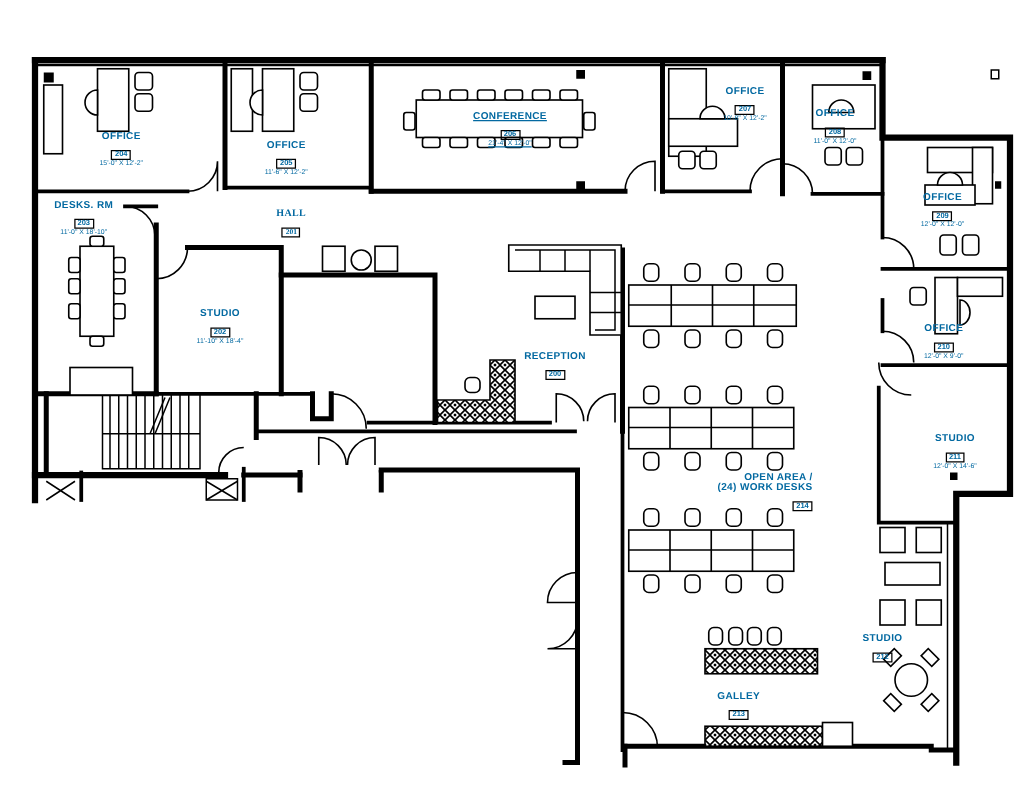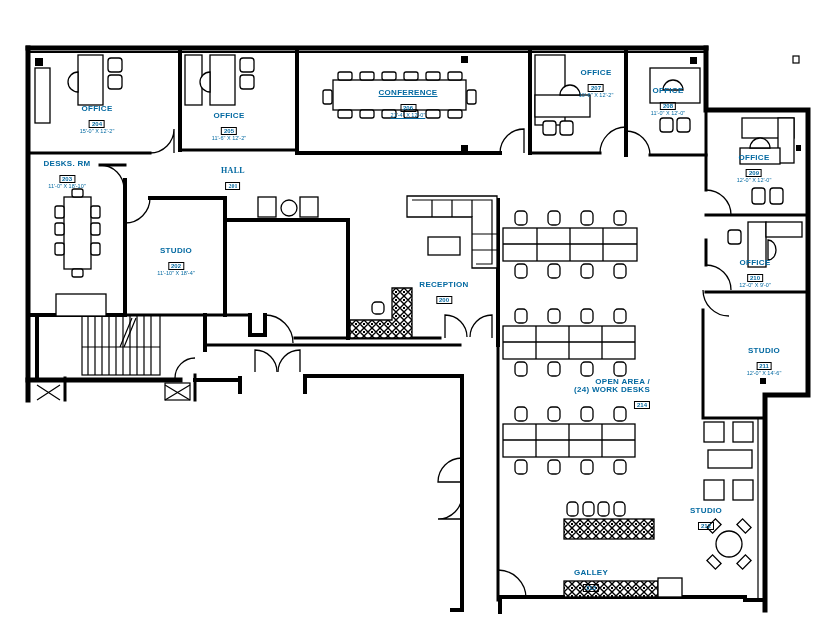--- a/index.html
+++ b/index.html
@@ -285,14 +285,14 @@
     <div class="lbl" style="left: 668px; top: 87px;"><span class="name">OFFICE</span><span class="num">208</span><span class="dim">11'-0" X 12'-0"</span></div>
     <div class="lbl" style="left: 754px; top: 154px;"><span class="name">OFFICE</span><span class="num">209</span><span class="dim">12'-0" X 12'-0"</span></div>
     <div class="lbl" style="left: 67px; top: 160px;"><span class="name">DESKS. RM</span><span class="num">203</span><span class="dim">11'-0" X 18'-10"</span></div>
     <div class="lbl" style="left: 233px; top: 167px; font-family: Liberation Serif, serif;"><span class="name">HALL</span><span class="num">201</span></div>
     <div class="lbl" style="left: 176px; top: 247px;"><span class="name">STUDIO</span><span class="num">202</span><span class="dim">11'-10" X 18'-4"</span></div>
     <div class="lbl" style="left: 444px; top: 281px;"><span class="name">RECEPTION</span><span class="num">200</span></div>
     <div class="lbl" style="left: 755px; top: 259px;"><span class="name">OFFICE</span><span class="num">210</span><span class="dim">12'-0" X 9'-0"</span></div>
     <div class="lbl" style="left: 764px; top: 347px;"><span class="name">STUDIO</span><span class="num">211</span><span class="dim">12'-0" X 14'-6"</span></div>
     <div class="lbl" style="left: 612px; top: 378px; text-align: right;"><span class="name">OPEN AREA /</span><span class="name">(24) WORK DESKS</span><span class="num">214</span></div>
     <div class="lbl" style="left: 706px; top: 507px;"><span class="name">STUDIO</span><span class="num">212</span></div>
-    <div class="lbl" style="left: 591px; top: 553px; margin-top: 16px;"><span class="name">GALLEY</span><span class="num">213</span></div>
+    <div class="lbl" style="left: 591px; top: 553px;"><span class="name">GALLEY</span><span class="num">213</span></div>
   </div>
 
 </body></html>

